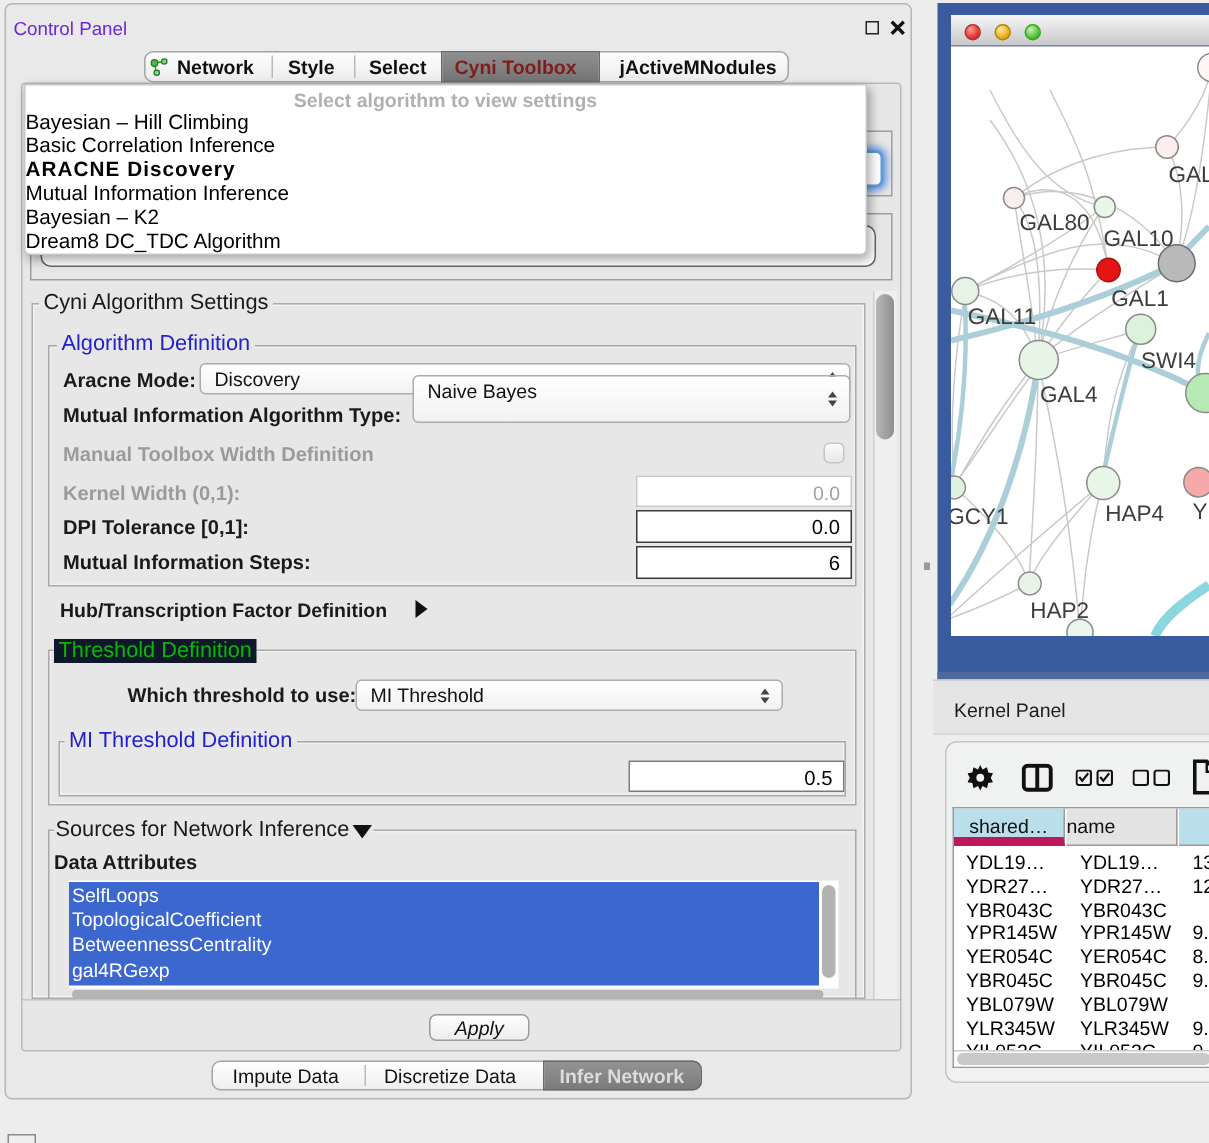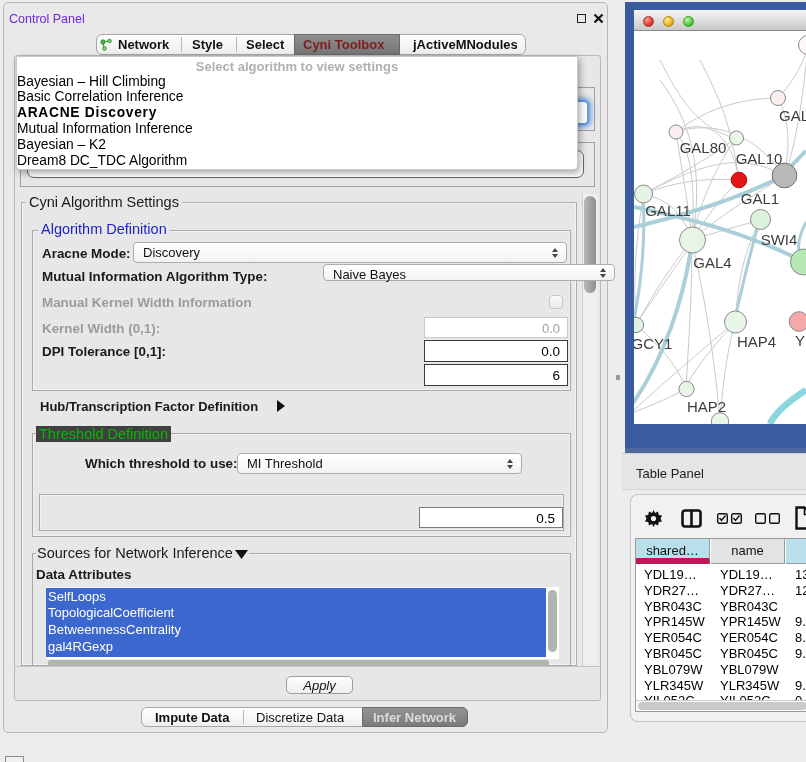--- a/index.html
+++ b/index.html
@@ -78,64 +78,67 @@
 <div class="lbl" style="left:42px; top:246px;">Aracne Mode:</div>
 <div class="combo" style="left:133px; top:242px; width:434px; height:21px;">
   <span>Discovery</span>
       <div class="ar">
         <div class="up"></div>
         <div class="dn"></div>
       </div>
     </div>
 
 <div class="lbl" style="left:42px; top:269px;">Mutual Information Algorithm Type:</div>
-<div class="combo" style="left:275px; top:264px; width:292px; height:17px;margin-left:48px;">
+<div class="combo" style="left:275px; top:250px; width:292px; height:32px;">
   <span>Naive Bayes</span>
       <div class="ar">
         <div class="up"></div>
         <div class="dn"></div>
       </div>
     </div>
 
-<div class="lbl" style="left:42px; top:295px; color:#9b9b9b;">Manual Kernel Width Information</div>
+<div class="lbl" style="left:42px; top:295px; color:#9b9b9b;">Manual Toolbox Width Definition</div>
 <div class="abs" style="left:549px; top:295px; width:14px; height:14px; border-radius:4px;
   background:linear-gradient(#fafafa,#e8e8e8); border:1px solid #c6c6c6;"></div>
 
 <div class="lbl" style="left:42px; top:321px; color:#9b9b9b;">Kernel Width (0,1):</div>
 <div class="field" style="left:424px; top:317px; width:144px; height:21px; border:1px solid #c9c9c9;
   font-size:13px; color:#a0a0a0; text-align:right; padding:3px 7px 0 0;">0.0</div>
 
 <div class="lbl" style="left:42px; top:344px;">DPI Tolerance [0,1]:</div>
 <div class="field" style="left:424px; top:340px; width:144px; height:22px; border:1.5px solid #3a3a3a;
   font-size:13.5px; color:#000; text-align:right; padding:3px 7px 0 0;">0.0</div>
 
+<div class="lbl" style="left:42px; top:367px;">Mutual Information Steps:</div>
 <div class="field" style="left:424px; top:364px; width:144px; height:22px; border:1.5px solid #3a3a3a;
   font-size:13.5px; color:#000; text-align:right; padding:3px 7px 0 0;">6</div>
 
 <div class="abs" style="left:40px; top:399px; font-size:13px; font-weight:bold; color:#1a1a1a;">Hub/Transcription Factor Definition</div>
 <svg class="abs" style="left:276px; top:400px;" width="10" height="12" viewBox="0 0 10 12">
   <path d="M1 0 L9 6 L1 12 Z" fill="#111"></path>
     </svg>
 
 <div class="abs" style="left:32px; top:433px; width:539px; height:104px;
   border:1px solid #a9a9a9; box-shadow:inset 0 0 0 1px #f2f2f2;"></div>
-<div class="abs" style="left:36px; top:426px; background:#404040; padding:0 3px;
+<div class="abs" style="left:36px; top:426px; background:#0f172a; padding:0 3px;
   font-size:14.5px; color:#06b806;">Threshold Definition</div>
 
 <div class="lbl" style="left:85px; top:456px;">Which threshold to use:</div>
 <div class="combo" style="left:237px; top:453px; width:285px; height:21px;">
   <span>MI Threshold</span>
       <div class="ar">
         <div class="up"></div>
         <div class="dn"></div>
       </div>
     </div>
 
 <div class="abs" style="left:39px; top:494px; width:525px; height:37px;
   border:1px solid #a9a9a9; box-shadow:inset 0 0 0 1px #f2f2f2;"></div>
+<div class="abs" style="left:43px; top:486px; background:#e7e7e7; padding:0 3px;
+  font-size:14.5px; color:#2222cc;">MI Threshold Definition</div>
 
 <div class="field" style="left:419px; top:507px; width:144px; height:21px; border:1px solid #7a7a7a;
   font-size:13.5px; color:#000; text-align:right; padding:3px 7px 0 0;">0.5</div>
 
 <div class="abs" style="left:32px; top:553px; width:539px; height:113px;
   border:1px solid #a9a9a9; border-bottom:none; box-shadow:inset 0 1px 0 #f2f2f2;"></div>
 <div class="abs" style="left:36px; top:545px; width:213px; height:17px; background:#e7e7e7;"></div>
 <div class="abs" style="left:37px; top:545px; font-size:14.5px; color:#1a1a1a;">Sources for Network Inference</div>
 <svg class="abs" style="left:235px; top:550px;" width="13" height="9" viewBox="0 0 13 9">
   <path d="M0 0 L13 0 L6.5 9 Z" fill="#111"></path>
@@ -153,21 +156,21 @@
 <div class="abs" style="left:286px; top:676px; width:67px; height:18px; border-radius:5px;
   background:linear-gradient(#ffffff,#ededed); border:1px solid #9d9d9d;
   font-size:13px; color:#111; text-align:center; padding-top:1px;font-style:italic;">Apply</div>
 
 <div class="abs" style="left:141px; top:707px; width:327px; height:20px;
   background:linear-gradient(#ffffff,#efefef); border:1px solid #a6a6a6; border-radius:6px;"></div>
 <div class="abs" style="left:362px; top:707px; width:106px; height:20px;
   background:linear-gradient(#939393,#7b7b7b); border:1px solid #6a6a6a;
   border-radius:0 6px 6px 0;"></div>
 <div class="abs" style="left:243px; top:710px; width:1px; height:14px; background:#b9b9b9;"></div>
-<div class="abs" style="left:155px; top:710px; font-size:13px; font-weight:bold; color:#111;">Impute Data</div>
+<div class="abs" style="left:155px; top:710px; font-size:13px; font-weight:normal; color:#111;">Impute Data</div>
 <div class="abs" style="left:256px; top:710px; font-size:13px; font-weight:normal; color:#111;">Discretize Data</div>
 <div class="abs" style="left:373px; top:710px; font-size:13px; font-weight:bold; color:#dcdcdc;">Infer Network</div>
 
 <div class="abs" style="left:5px; top:756px; width:19px; height:10px; background:#efefef; border:1.5px solid #8a8a8a;"></div>
 
 <div class="abs" style="left:16px; top:56px; width:562px; height:114px; background:#fff;
   border:1px solid #c9c9c9; border-radius:0 0 4px 4px; box-shadow:2px 3px 7px rgba(0,0,0,0.35);"></div>
 <div class="abs" style="left:16px; top:59px; width:562px; text-align:center; font-size:13px;
   font-weight:bold; color:#b0b0b0;">Select algorithm to view settings</div>
 <div class="abs" style="left:17px; top:73.5px; font-size:13.8px; color:#000; line-height:15.85px;">
@@ -264,21 +267,21 @@
     <text x="652" y="349" text-anchor="middle">GCY1</text>
     <text x="756.5" y="347" text-anchor="middle">HAP4</text>
     <text x="795" y="346">YD</text>
     <text x="706.5" y="412" text-anchor="middle">HAP2</text>
   </g>
 </svg>
 </div>
 
 <div class="abs" style="left:622px; top:453px; width:184px; height:37px; background:#e5e5e5;
   border-top:1px solid #cfcfcf; border-bottom:1px solid #d6d6d6;"></div>
-<div class="abs" style="left:636px; top:466px; font-size:13px; color:#1c1c1c;">Table Panel</div>
+<div class="abs" style="left:636px; top:466px; font-size:13px; color:#1c1c1c;">Kernel Panel</div>
 
 <div class="abs" style="left:630px; top:494px; width:176px; height:228px; background:#f0f1f1;
   border:1px solid #c4c4c4; border-radius:8px 0 0 8px; border-right:none;"></div>
 
 <svg class="abs" style="left:645px; top:510px;" width="17" height="17" viewBox="0 0 17 17">
   <path d="M8.5 0 L10 3 L13 1.5 L13.8 5 L17 5.5 L15.5 8.5 L17 11.5 L13.8 12 L13 15.5 L10 14 L8.5 17 L7 14 L4 15.5 L3.2 12 L0 11.5 L1.5 8.5 L0 5.5 L3.2 5 L4 1.5 L7 3 Z" fill="#111"></path>
   <circle cx="8.5" cy="8.5" r="2.6" fill="#f0f1f1"></circle>
 </svg>
 <svg class="abs" style="left:681px; top:509px;" width="21" height="19" viewBox="0 0 21 19">
   <rect x="1.5" y="1.5" width="18" height="16" rx="2.5" fill="none" stroke="#111" stroke-width="2.6"></rect>
@@ -293,21 +296,21 @@
   <rect x="0.7" y="0.7" width="9.6" height="9.6" rx="1.5" fill="none" stroke="#111" stroke-width="1.4"></rect>
   <rect x="14.7" y="0.7" width="9.6" height="9.6" rx="1.5" fill="none" stroke="#111" stroke-width="1.4"></rect>
 </svg>
 <svg class="abs" style="left:795px; top:506px;" width="18" height="24" viewBox="0 0 18 24">
   <path d="M1.5 1.5 H9.5 L16.5 8.5 V22.5 H1.5 Z" fill="none" stroke="#111" stroke-width="2.4"></path>
   <path d="M9.5 1.5 V8.5 H16.5" fill="none" stroke="#111" stroke-width="1.6"></path>
 </svg>
 
 <div class="abs" style="left:635px; top:538px; width:171px; height:174px; background:#fff; border:1px solid #9a9a9a; border-right:none; overflow:hidden;">
   <div class="abs" style="left:0; top:0; width:74px; height:25px; background:#b9dfeb; border-right:1px solid #9a9a9a; border-bottom:6px solid #be185d; text-align:center; font-size:13px; color:#111; padding-top:4px;">shared…</div>
-  <div class="abs" style="left:75px; top:0; width:74px; height:25px; background:#e3e3e3; border-right:1px solid #9a9a9a; border-bottom:1px solid #9a9a9a; text-align:center; font-size:13px; color:#111; padding-top:4px;">name</div>
+  <div class="abs" style="left:75px; top:0; width:74px; height:25px; background:#e3e3e3; border-right:1px solid #9a9a9a; border-bottom:1px solid #9a9a9a; text-align:left; font-size:13px; color:#111; padding-top:4px;">name</div>
   <div class="abs" style="left:150px; top:0; width:21px; height:25px; background:#b9dfeb; border-bottom:1px solid #9a9a9a;"></div>
   <div class="abs" style="left:8px; top:28px; font-size:13px; line-height:15.8px; color:#000;">
     YDL19…<br>YDR27…<br>YBR043C<br>YPR145W<br>YER054C<br>YBR045C<br>YBL079W<br>YLR345W<br>YIL052C</div>
   <div class="abs" style="left:84px; top:28px; font-size:13px; line-height:15.8px; color:#000;">
     YDL19…<br>YDR27…<br>YBR043C<br>YPR145W<br>YER054C<br>YBR045C<br>YBL079W<br>YLR345W<br>YIL052C</div>
   <div class="abs" style="left:159px; top:28px; font-size:13px; line-height:15.8px; color:#000;">
     13<br>12<br><br>9.<br>8.<br>9.<br><br>9.<br>0.</div>
   <div class="abs" style="left:0px; top:161px; width:171px; height:13px; background:#fafafa; border-top:1px solid #c9c9c9;"></div>
   <div class="abs" style="left:2px; top:163px; width:169px; height:8px; border-radius:4px; background:#c9c9c9;"></div>
 </div>

